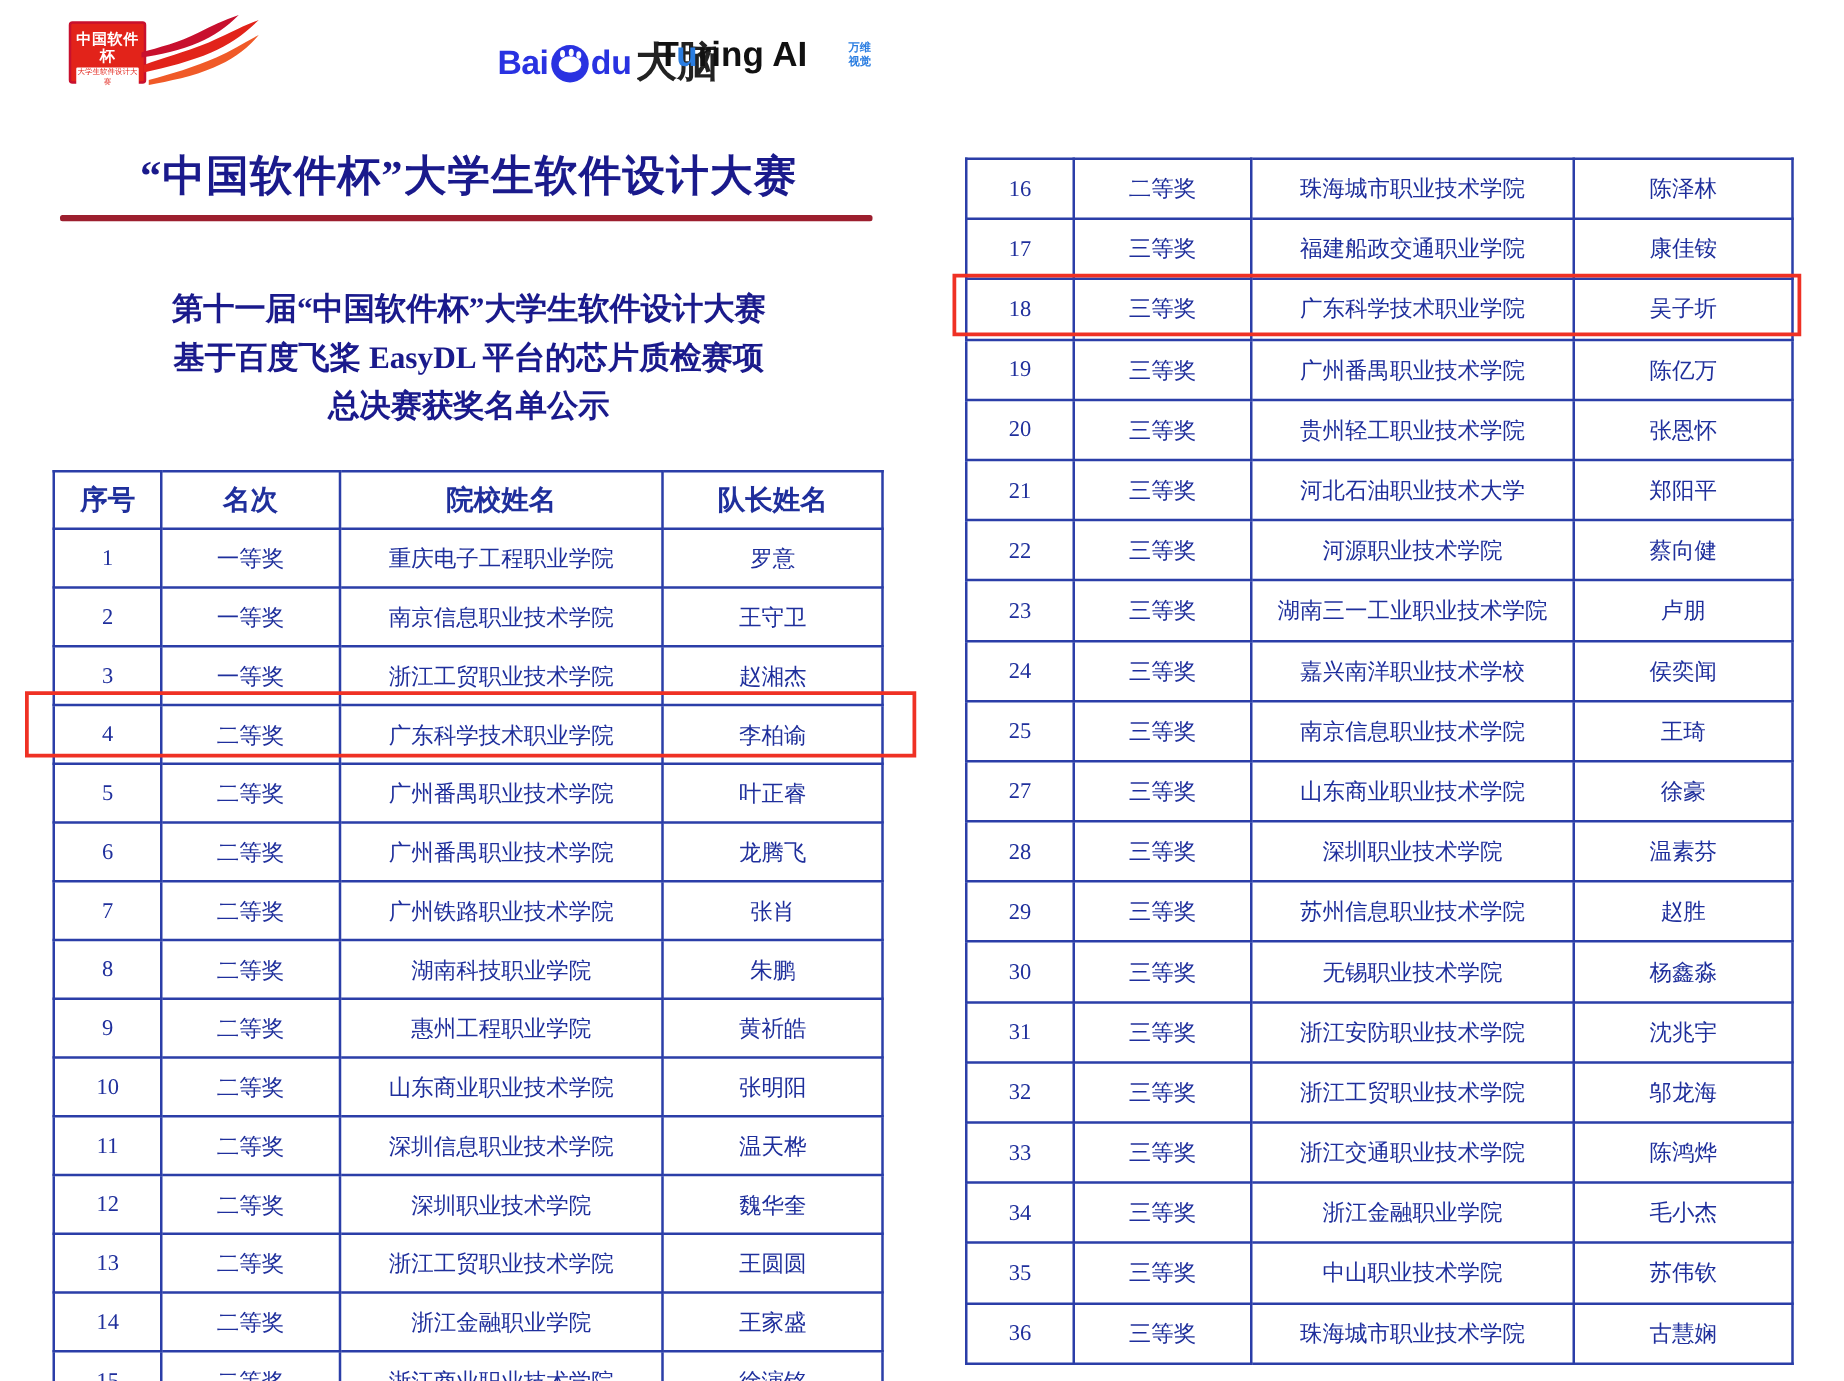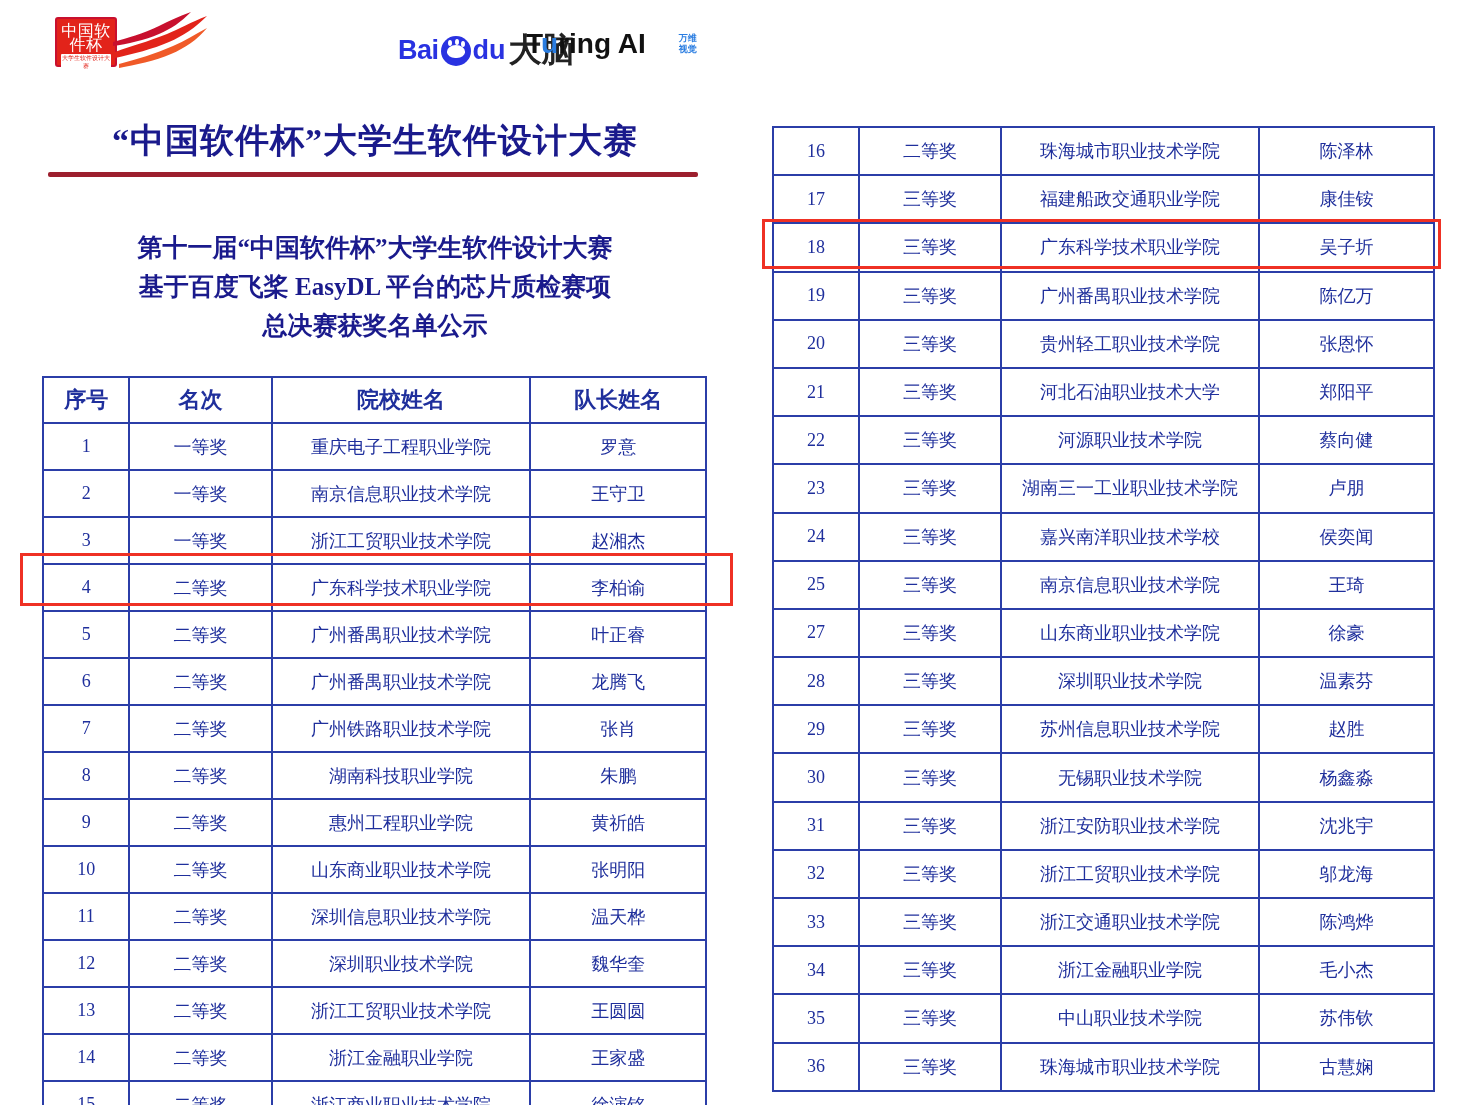--- a/index.html
+++ b/index.html
@@ -32,22 +32,22 @@
     height: 50px;
     background: #e2231a;
     border: 2px solid #c8102e;
     border-radius: 3px;
     color: #fff;
     font-family: "Liberation Sans", sans-serif;
     text-align: center;
     box-sizing: border-box;
   }
   .logo-softcup .badge .l1 {
-    font-size: 16px;
-    font-weight: normal;
+    font-size: 12px;
+    font-weight: bold;
     line-height: 14px;
     margin-top: 5px;
     letter-spacing: 0.5px;
   }
   .logo-softcup .badge .l2 {
     font-size: 6px;
     line-height: 8px;
     margin-top: 2px;
     background: #fff;
     color: #e2231a;

